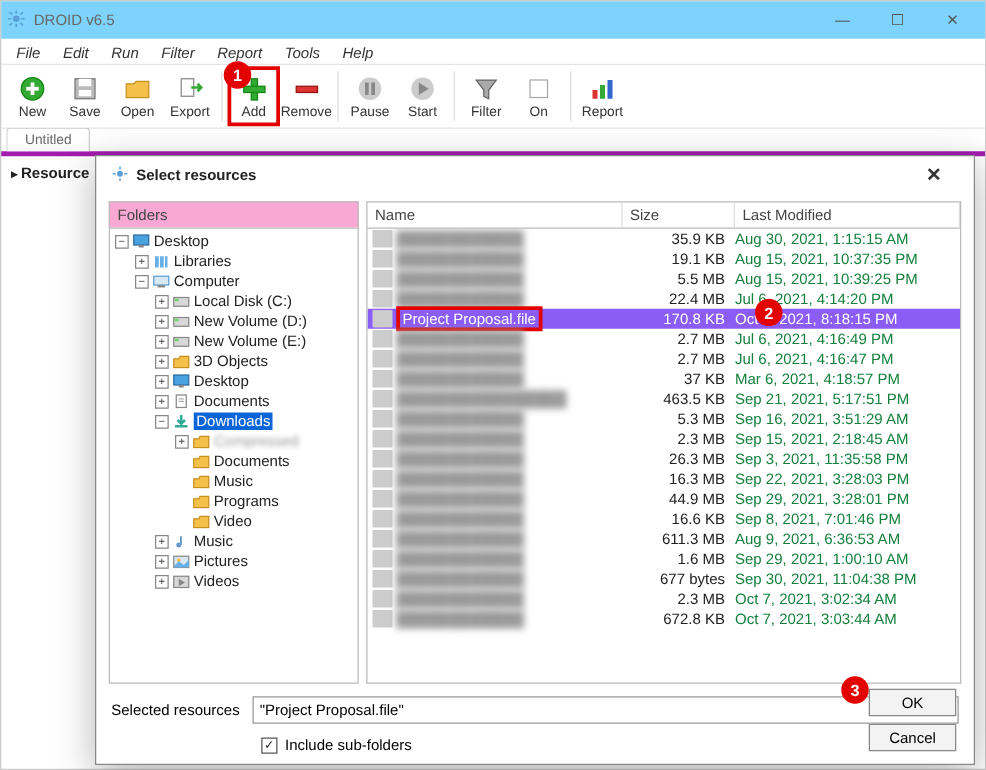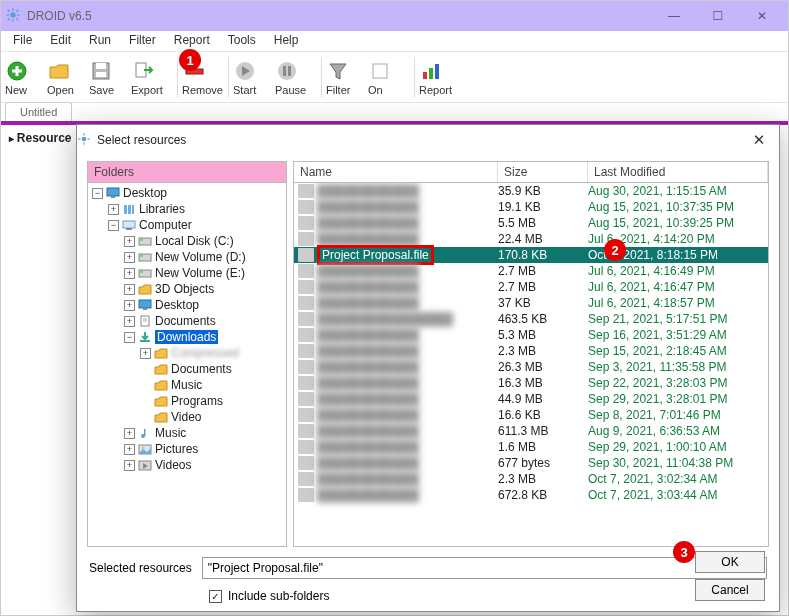--- a/index.html
+++ b/index.html
@@ -1,44 +1,44 @@
 <!DOCTYPE html>
 <html><head>
 <meta charset="utf-8">
 <style>
 * { box-sizing: border-box; margin: 0; padding: 0; font-family: "Segoe UI", Tahoma, sans-serif; font-size: 12px; user-select: none; }
 body { background: #fff; width: 789px; height: 616px; position: relative; overflow: hidden; }
 
 
 .main-win { width: 789px; height: 616px; border: 1px solid #ccc; background: #fff; position: relative; }
-.main-titlebar { height: 30px; background: #c4b5fd; display: flex; align-items: center; padding: 0 4px; }
+.main-titlebar { height: 30px; background: #7dd3fc; display: flex; align-items: center; padding: 0 4px; }
 .main-title { margin-left: 6px; color: #666; font-size: 12px; }
 .win-controls { margin-left: auto; display: flex; }
 .win-btn { width: 44px; height: 30px; display: flex; align-items: center; justify-content: center; color: #555; }
 
-.menu-bar { height: 20px; padding: 0 4px; display: flex; align-items: flex-start; gap: 2px; }
+.menu-bar { height: 20px; padding: 0 4px; display: flex; align-items: flex-end; gap: 2px; font-style: italic; }
 .menu-bar span { padding: 2px 8px; color: #333; }
 
 .toolbar { height: 52px; border-top: 1px solid #e5e5e5; border-bottom: 1px solid #e5e5e5; display: flex; align-items: center; padding: 2px 4px; }
-.tool-btn { display: flex; flex-direction: column; align-items: flex-start; justify-content: center; width: 42px; height: 48px; color: #333; gap: 1px; position: relative; }
+.tool-btn { display: flex; flex-direction: column; align-items: center; justify-content: center; width: 42px; height: 48px; color: #333; gap: 1px; position: relative; }
 .tool-btn .icon-slot { width: 24px; height: 24px; display: flex; align-items: center; justify-content: center; }
 .tool-btn .lbl { font-size: 11px; }
 .tool-sep { width: 1px; height: 40px; background: #ddd; margin: 0 4px; }
 
 .callout { position: absolute; width: 22px; height: 22px; border-radius: 50%; background: #e20000; color: #fff; font-size: 13px; font-weight: 600; display: flex; align-items: center; justify-content: center; z-index: 50; }
 .red-box { border: 3px solid #e20000; }
 
 .tabbar { height: 22px; display: flex; align-items: flex-end; padding: 0 4px; border-bottom: 4px solid #a21caf; }
 .tab { padding: 3px 14px; border: 1px solid #ccc; border-bottom: none; border-radius: 3px 3px 0 0; background: #fff; font-size: 11px; color: #666; }
 .res-head { padding: 6px 8px; font-weight: bold; color: #222; }
 .res-head::before { content: "▸ "; font-size: 10px; }
 
 
 .dialog { position: absolute; left: 76px; top: 124px; width: 704px; height: 488px; background: #fff; border: 1px solid #888; box-shadow: 0 8px 30px rgba(0,0,0,.3); display: flex; flex-direction: column; }
-.dlg-titlebar { height: 30px; display: flex; align-items: center; padding: 0 0; }
+.dlg-titlebar { height: 30px; display: flex; align-items: center; padding: 0 12px; font-weight: bold; }
 .dlg-title { margin-left: 6px; color: #222; }
 .dlg-close { margin-left: auto; width: 40px; text-align: center; font-size: 15px; color: #333; }
 
 .dlg-body { flex: 1; display: flex; padding: 6px 10px 0 10px; gap: 6px; }
 
 .folders-pane { width: 200px; display: flex; flex-direction: column; }
 .folders-head { border: 1px solid #bbb; border-bottom: none; background: #f9a8d4; padding: 3px 6px; color: #444; }
 .folders-tree { flex: 1; border: 1px solid #bbb; overflow-y: auto; padding: 2px 0; }
 .tree-row { display: flex; align-items: center; height: 16px; white-space: nowrap; }
 .tree-row .exp { width: 11px; height: 11px; border: 1px solid #888; font-size: 9px; line-height: 9px; text-align: center; margin-right: 2px; color: #444; background: #fff; }
@@ -50,24 +50,24 @@
 .files-pane { flex: 1; display: flex; flex-direction: column; }
 .files-head { display: flex; border: 1px solid #bbb; border-bottom: 1px solid #bbb; }
 .files-head div { padding: 3px 6px; border-right: 1px solid #ddd; color: #444; }
 .col-name { flex: 1; }
 .col-size { width: 90px; text-align: left; }
 .col-mod { width: 180px; }
 .files-list { flex: 1; border: 1px solid #bbb; border-top: none; overflow: hidden; }
 .file-row { display: flex; align-items: center; height: 16px; }
 .file-row .fic { width: 16px; height: 14px; margin: 0 3px 0 4px; background: #ccc; border-radius: 1px; }
 .file-row .fname { flex: 1; color: #222; }
-.file-row .fsize { width: 90px; padding-right: 8px; color: #222; }
+.file-row .fsize { width: 90px; text-align: right; padding-right: 8px; color: #222; }
 .file-row .fmod { width: 180px; color: #15803d; }
 .file-row.blur .fname { filter: blur(3px); color: #999; }
-.file-row.sel { background: #0f766e; color: #fff; }
+.file-row.sel { background: #8b5cf6; color: #fff; }
 .file-row.sel .fname, .file-row.sel .fsize, .file-row.sel .fmod { color: #fff; }
 
 .dlg-bottom { padding: 10px 12px 8px 12px; }
 .sel-line { display: flex; align-items: center; gap: 10px; margin-bottom: 10px; }
 .sel-line label { color: #000000; }
 .sel-line input { flex: 1; border: 1px solid #999; padding: 3px 5px; font-size: 12px; }
 .chk-line { display: flex; align-items: center; gap: 6px; margin-left: 120px; }
 .chk { width: 13px; height: 13px; border: 1px solid #555; display: flex; align-items: center; justify-content: center; font-size: 10px; color: #222; }
 .dlg-btns { position: absolute; right: 14px; bottom: 10px; display: flex; flex-direction: column; gap: 6px; }
 .dlg-btn { width: 70px; height: 22px; border: 1px solid #888; background: #f3f3f3; text-align: center; line-height: 20px; cursor: pointer; }
@@ -117,73 +117,82 @@
             <circle cx="11" cy="11" r="9" fill="#3a3" stroke="#181" stroke-width="1"></circle>
             <rect x="6" y="9.5" width="10" height="3" fill="#fff"></rect>
             <rect x="9.5" y="6" width="3" height="10" fill="#fff"></rect>
           </svg>
         </span>
         <span class="lbl">New</span>
       </div>
     <div class="tool-btn">
         <span class="icon-slot">
           <svg width="22" height="22">
-            <path d="M2 7 L8 7 L10 5 L20 5 L20 18 L2 18 Z" fill="#f5c04a" stroke="#c78f1e"></path>
-          </svg>
-        </span>
-        <span class="lbl">Open</span>
-      </div>
-    <div class="tool-btn">
-        <span class="icon-slot">
-          <svg width="22" height="22">
             <rect x="3" y="3" width="16" height="16" fill="#bbb" stroke="#777"></rect>
             <rect x="6" y="3" width="10" height="6" fill="#fff"></rect>
             <rect x="6" y="12" width="10" height="5" fill="#fff"></rect>
           </svg>
         </span>
         <span class="lbl">Save</span>
       </div>
     <div class="tool-btn">
         <span class="icon-slot">
           <svg width="22" height="22">
+            <path d="M2 7 L8 7 L10 5 L20 5 L20 18 L2 18 Z" fill="#f5c04a" stroke="#c78f1e"></path>
+          </svg>
+        </span>
+        <span class="lbl">Open</span>
+      </div>
+    <div class="tool-btn">
+        <span class="icon-slot">
+          <svg width="22" height="22">
             <rect x="4" y="3" width="10" height="14" fill="#fff" stroke="#888"></rect>
             <path d="M12 10 L20 10 M17 7 L20 10 L17 13" stroke="#3a3" stroke-width="2" fill="none"></path>
           </svg>
         </span>
         <span class="lbl">Export</span>
       </div>
     <div class="tool-sep"></div>
+    <div class="tool-btn red-box" style="position:relative">
+      <span class="icon-slot">
+          <svg width="22" height="22">
+            <rect x="9" y="3" width="5" height="17" fill="#3a3" stroke="#181"></rect>
+            <rect x="3" y="9" width="17" height="5" fill="#3a3" stroke="#181"></rect>
+          </svg>
+        </span>
+      <span class="lbl">Add</span>
+    </div>
     <div class="callout" style="left:178px; top:48px;">1</div>
     <div class="tool-btn">
         <span class="icon-slot">
           <svg width="22" height="22">
             <rect x="3" y="9" width="17" height="5" fill="#d33" stroke="#911"></rect>
           </svg>
         </span>
         <span class="lbl">Remove</span>
       </div>
     <div class="tool-sep"></div>
-    <div class="tool-btn">
-        <span class="icon-slot">
-          <svg width="22" height="22">
-            <circle cx="11" cy="11" r="9" fill="#ccc"></circle>
-            <path d="M8 6 L16 11 L8 16 Z" fill="#888"></path>
-          </svg>
-        </span>
-        <span class="lbl">Start</span>
-      </div>
     <div class="tool-btn">
         <span class="icon-slot">
           <svg width="22" height="22">
             <circle cx="11" cy="11" r="9" fill="#ccc"></circle>
             <rect x="7" y="6" width="3" height="10" fill="#888"></rect>
             <rect x="12" y="6" width="3" height="10" fill="#888"></rect>
           </svg>
         </span>
         <span class="lbl">Pause</span>
+      </div>
+    <div class="tool-btn">
+        <span class="icon-slot">
+          <svg width="22" height="22">
+            <circle cx="11" cy="11" r="9" fill="#ccc"></circle>
+            <path d="M8 6 L16 11 L8 16 Z" fill="#888"></path>
+          </svg>
+        </span>
+        <span class="lbl">Start</span>
       </div>
     <div class="tool-sep"></div>
     <div class="tool-btn">
         <span class="icon-slot">
           <svg width="22" height="22">
             <path d="M3 4 L19 4 L13 12 L13 19 L9 17 L9 12 Z" fill="#aaa" stroke="#666"></path>
           </svg>
         </span>
         <span class="lbl">Filter</span>
       </div>
@@ -478,21 +487,21 @@
           <div class="file-row blur">
             <span class="fic"></span>
             <span class="fname">████████████</span>
             <span class="fsize">2.7 MB</span>
             <span class="fmod">Jul 6, 2021, 4:16:47 PM</span>
           </div>
           <div class="file-row blur">
             <span class="fic"></span>
             <span class="fname">████████████</span>
             <span class="fsize">37 KB</span>
-            <span class="fmod">Jul 6, 2021, 4:18:57 PM</span>
+            <span class="fmod">Mar 6, 2021, 4:18:57 PM</span>
           </div>
           <div class="file-row blur">
             <span class="fic"></span>
             <span class="fname">████████████████</span>
             <span class="fsize">463.5 KB</span>
             <span class="fmod">Sep 21, 2021, 5:17:51 PM</span>
           </div>
           <div class="file-row blur">
             <span class="fic"></span>
             <span class="fname">████████████</span>

